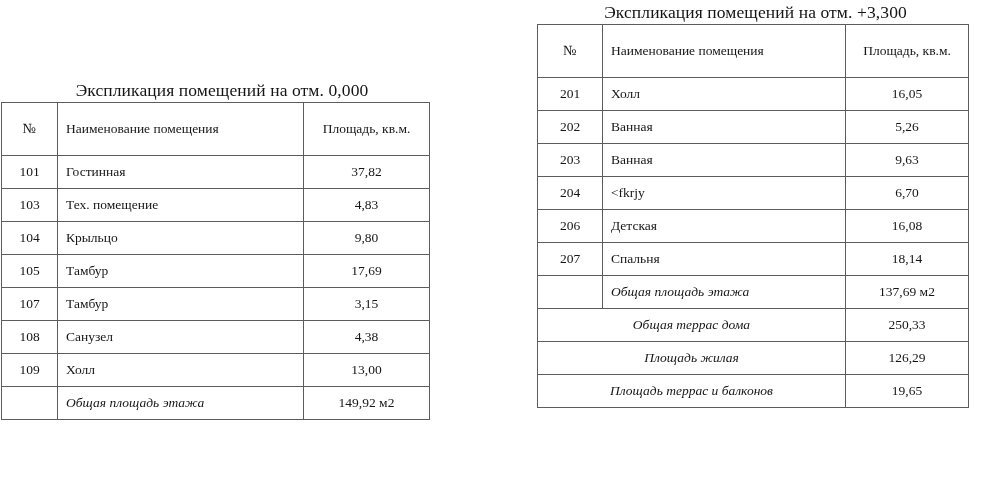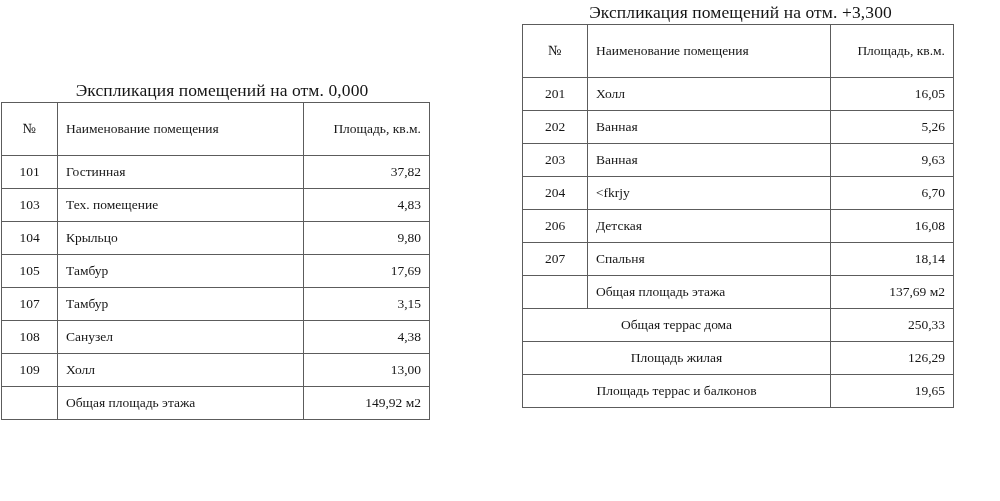--- a/index.html
+++ b/index.html
@@ -23,21 +23,21 @@
   }
 
   
   #block-left {
     left: 1px;
     top: 78px;
     width: 428px;
   }
   
   #block-right {
-    left: 522px;
+    left: 537px;
     top: 0px;
     width: 431px;
   }
 
   .expl-title {
     text-align: center;
     font-size: 17.5px;
     line-height: 24px;
     letter-spacing: 0.1px;
     white-space: nowrap;
@@ -74,37 +74,38 @@
   td.col-num {
     text-align: center;
   }
   th.col-name,
   td.col-name {
     text-align: left;
     margin-top: 48px;
   }
   th.col-area,
   td.col-area {
-    text-align: right;
+    text-align: center;
   }
 
   thead th {
     height: 52px;
     text-align: center;
     font-size: 13.5px;
     border-bottom: 1.4px solid #2b2b2b;
   }
   thead th.col-num { font-size: 14px; }
 
   tbody td {
     height: 32px;
   }
 
   .summary-label {
     text-align: center;
+    font-style: italic;
   }
   .summary-label.indent-left {
     text-align: left;
   }
 
   
   #table-left col.c-num  { width: 56px; }
   #table-left col.c-name { width: 246px; }
   #table-left col.c-area { width: 126px; }
 

